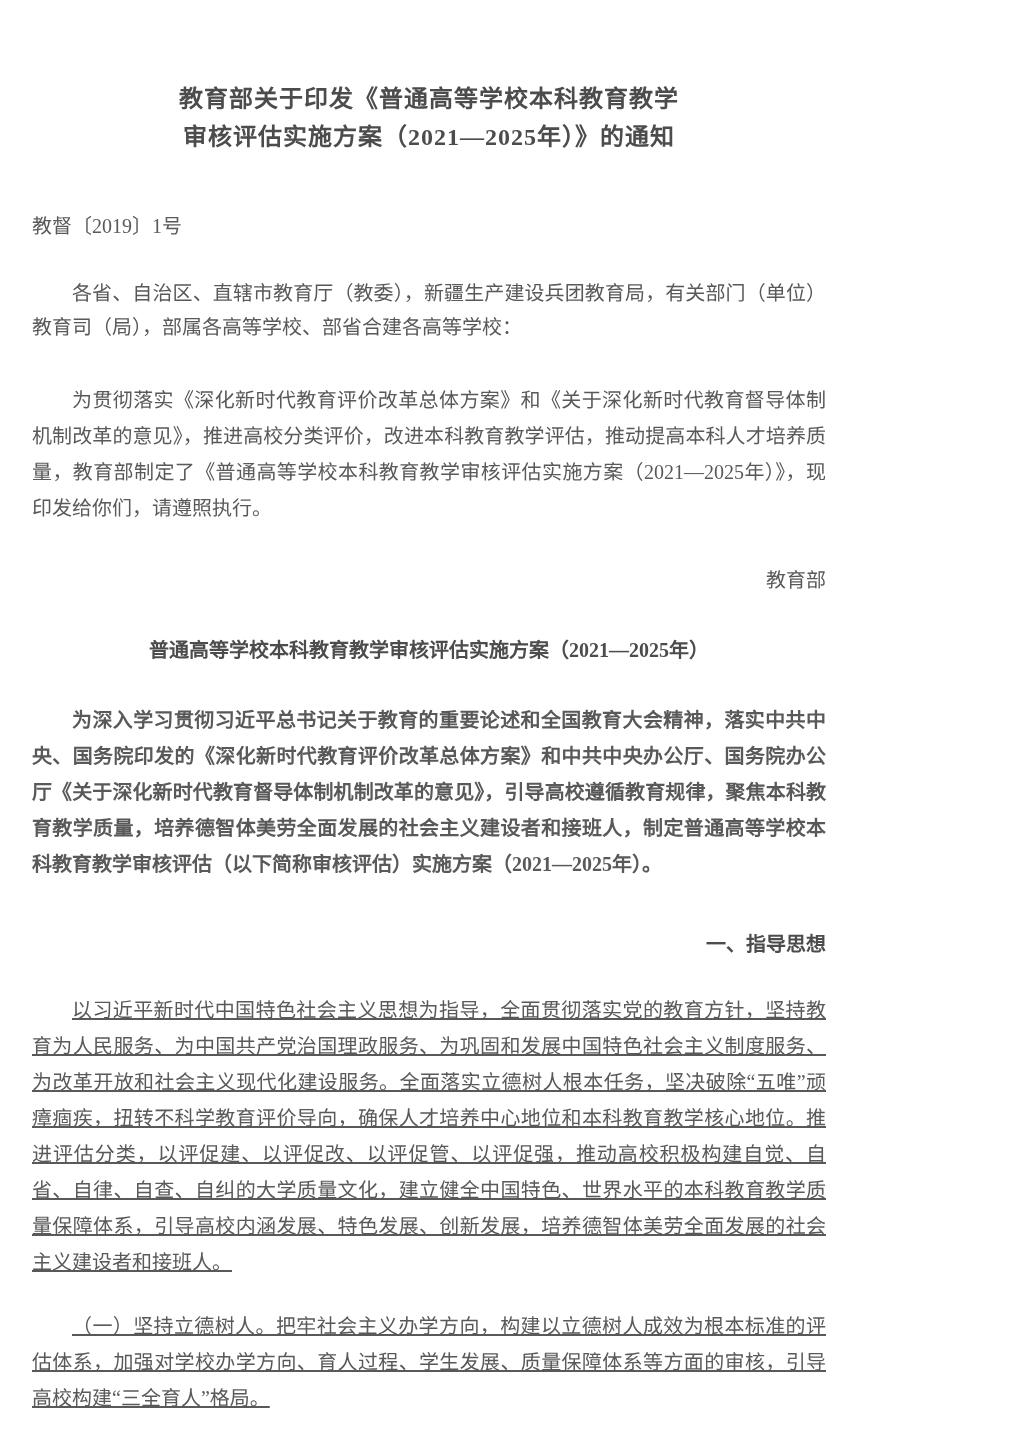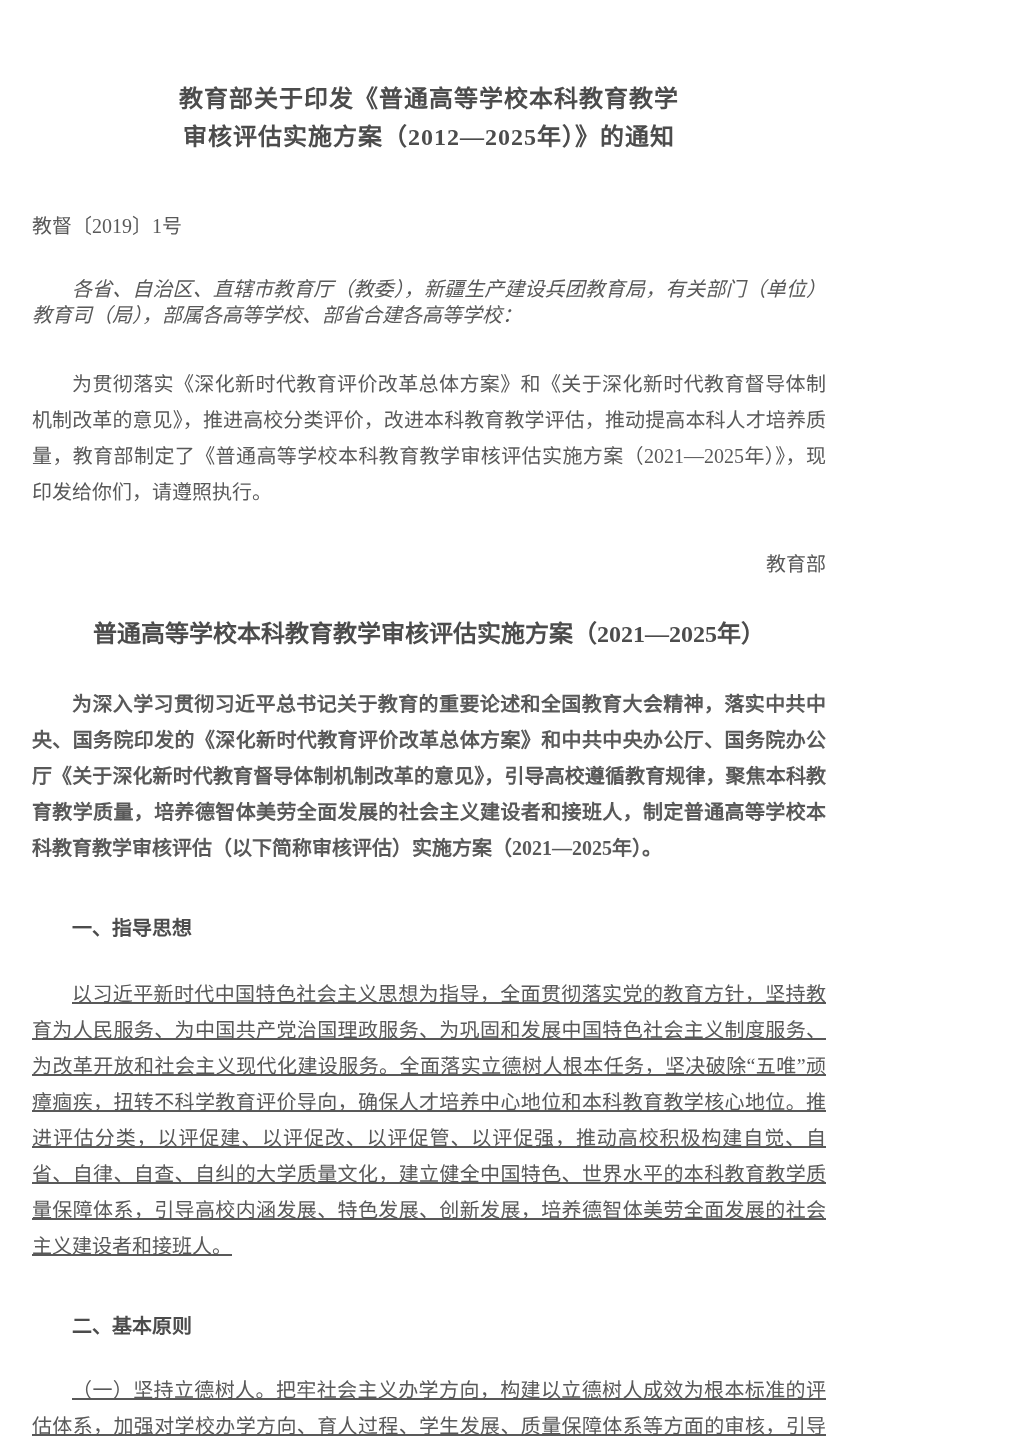--- a/index.html
+++ b/index.html
@@ -33,72 +33,72 @@
   }
   .doc-title .line { display: block; }
   .doc-number {
     margin: 52px 0 0 0;
   }
   .para {
     margin: 0;
     text-indent: 2em;
     text-align: justify;
   }
-  .para-recipients { margin-top: 32px; line-height: 26px; font-style: italic; }
+  .para-recipients { margin-top: 32px; line-height: 34px; }
   .para-body      { margin-top: 38px; }
   .align-right {
     margin: 0;
     text-align: right;
   }
   .issuer     { margin-top: 36px; }
   .issue-date { margin-top: 28px; }
   .doc-subtitle {
     margin: 34px 0 0 0;
-    font-size: 24px;
+    font-size: 20px;
     line-height: 36px;
     font-weight: bold;
     text-align: center;
     color: #4c4c4c;
   }
   .para-preamble { margin-top: 34px; font-weight: bold; }
   .section-heading {
     margin: 44px 0 0 0;
     font-size: 20px;
     line-height: 36px;
     font-weight: bold;
     text-indent: 2em;
     color: #4c4c4c;
+    text-align: right;
   }
   .section-para { margin-top: 30px; text-decoration: underline; }
   .section-para-last { margin-top: 28px; }
 </style>
 </head>
 <body>
 
 <div class="doc">
 
   <h1 class="doc-title">
     <span class="line">教育部关于印发《普通高等学校本科教育教学</span>
-    <span class="line">审核评估实施方案（2012—2025年）》的通知</span>
+    <span class="line">审核评估实施方案（2021—2025年）》的通知</span>
   </h1>
 
   <p class="doc-number">教督〔2019〕1号</p>
 
   <p class="para para-recipients">各省、自治区、直辖市教育厅（教委），新疆生产建设兵团教育局，有关部门（单位）教育司（局），部属各高等学校、部省合建各高等学校：</p>
 
   <p class="para para-body">为贯彻落实《深化新时代教育评价改革总体方案》和《关于深化新时代教育督导体制机制改革的意见》，推进高校分类评价，改进本科教育教学评估，推动提高本科人才培养质量，教育部制定了《普通高等学校本科教育教学审核评估实施方案（2021—2025年）》，现印发给你们，请遵照执行。</p>
 
   <p class="align-right issuer">教育部</p>
 
 
   <h2 class="doc-subtitle">普通高等学校本科教育教学审核评估实施方案（2021—2025年）</h2>
 
   <p class="para para-preamble">为深入学习贯彻习近平总书记关于教育的重要论述和全国教育大会精神，落实中共中央、国务院印发的《深化新时代教育评价改革总体方案》和中共中央办公厅、国务院办公厅《关于深化新时代教育督导体制机制改革的意见》，引导高校遵循教育规律，聚焦本科教育教学质量，培养德智体美劳全面发展的社会主义建设者和接班人，制定普通高等学校本科教育教学审核评估（以下简称审核评估）实施方案（2021—2025年）。</p>
 
   <h3 class="section-heading">一、指导思想</h3>
 
   <p class="para section-para">以习近平新时代中国特色社会主义思想为指导，全面贯彻落实党的教育方针，坚持教育为人民服务、为中国共产党治国理政服务、为巩固和发展中国特色社会主义制度服务、为改革开放和社会主义现代化建设服务。全面落实立德树人根本任务，坚决破除“五唯”顽瘴痼疾，扭转不科学教育评价导向，确保人才培养中心地位和本科教育教学核心地位。推进评估分类，以评促建、以评促改、以评促管、以评促强，推动高校积极构建自觉、自省、自律、自查、自纠的大学质量文化，建立健全中国特色、世界水平的本科教育教学质量保障体系，引导高校内涵发展、特色发展、创新发展，培养德智体美劳全面发展的社会主义建设者和接班人。</p>
 
-  <h3 class="section-heading">二、基本原则</h3>
 
   <p class="para section-para section-para-last">（一）坚持立德树人。把牢社会主义办学方向，构建以立德树人成效为根本标准的评估体系，加强对学校办学方向、育人过程、学生发展、质量保障体系等方面的审核，引导高校构建“三全育人”格局。</p>
 
 </div>
 
 </body></html>

